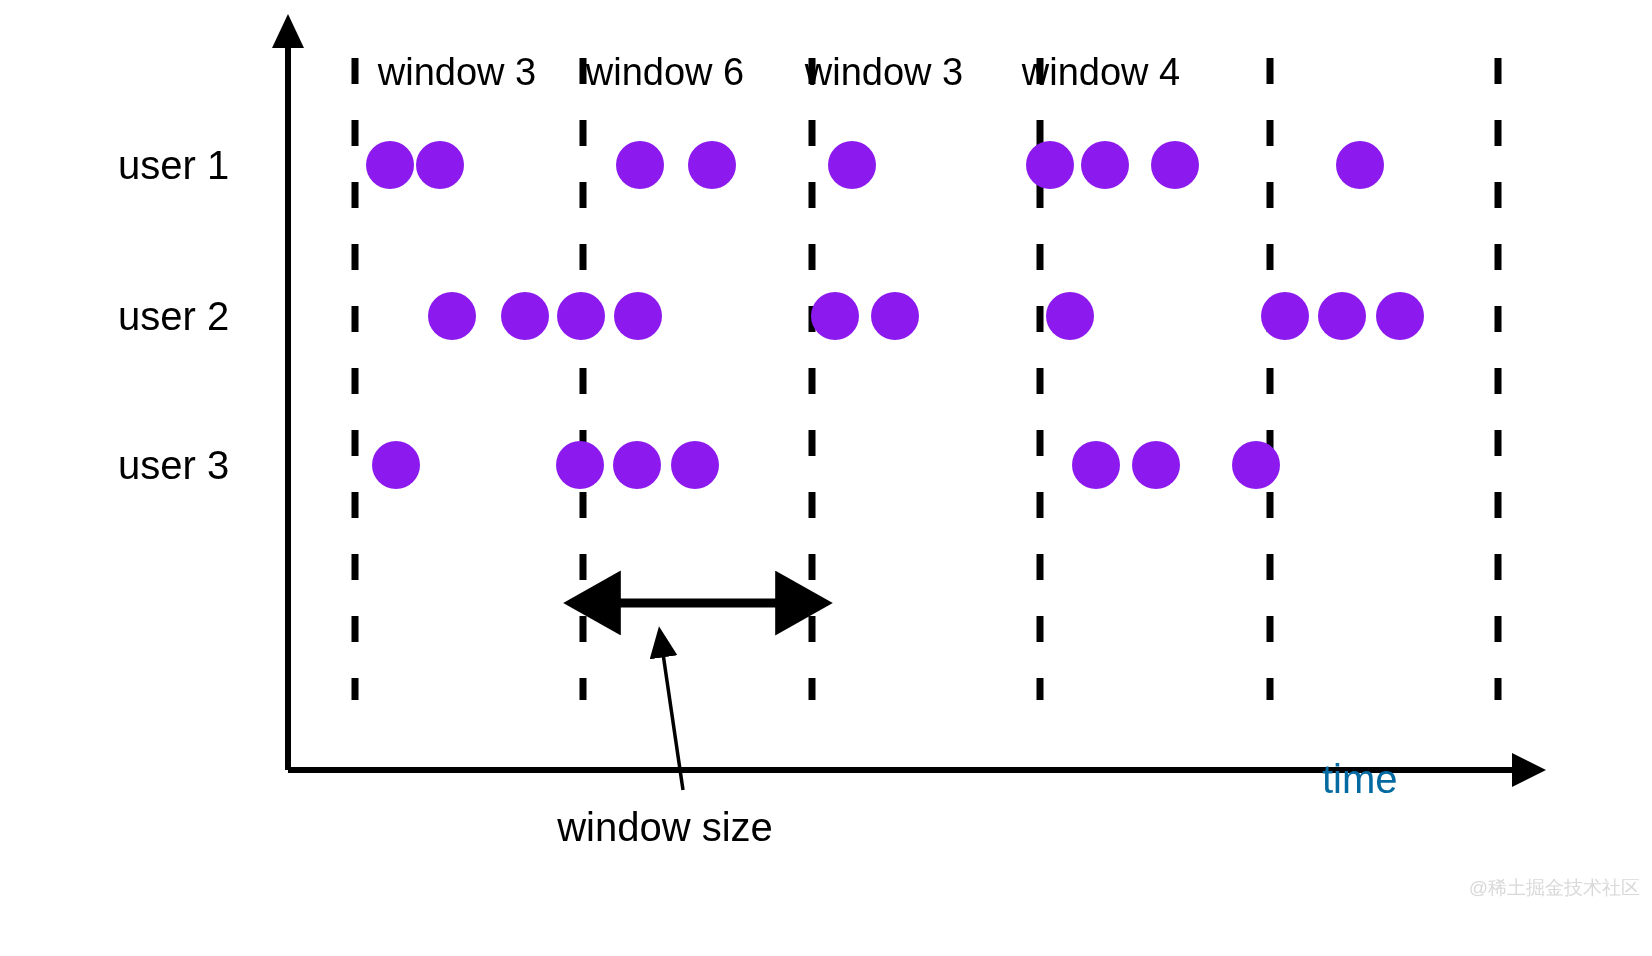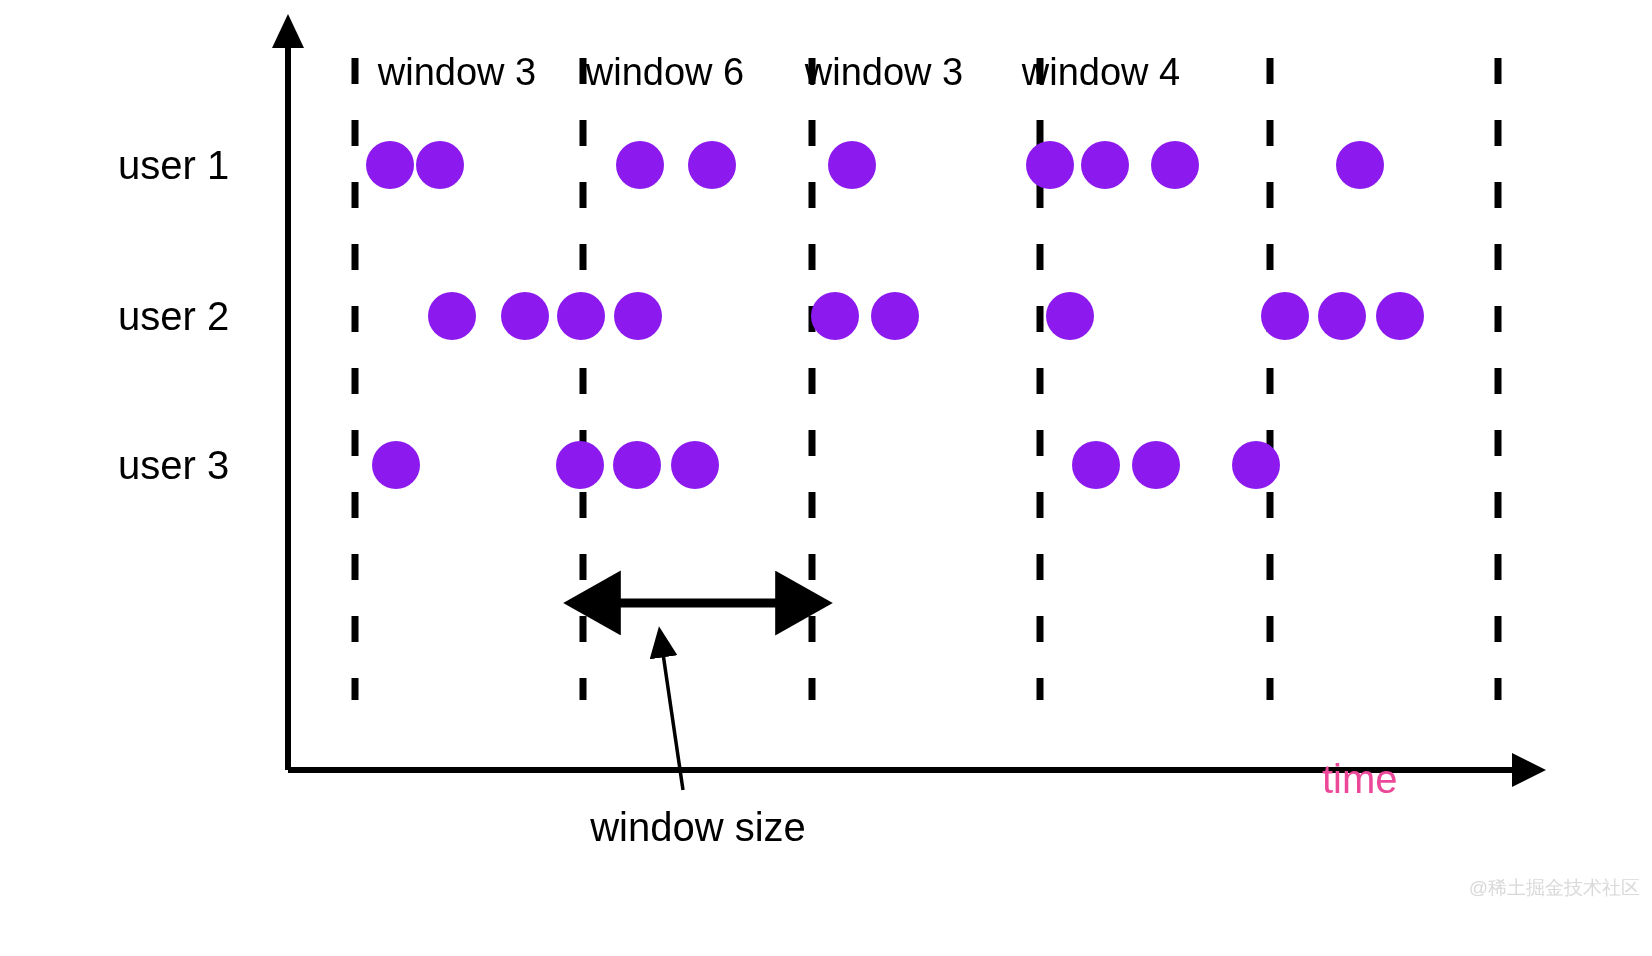--- a/index.html
+++ b/index.html
@@ -36,21 +36,21 @@
     font-size: 38px;
     color: #000000;
     white-space: nowrap;
     text-align: center;
     transform: translateX(-50%);
   }
   .axis-label {
     position: absolute;
     font-family: "Liberation Sans", sans-serif;
     font-size: 40px;
-    color: #ec4899;
+    color: #0369a1;
     white-space: nowrap;
   }
   .annotation-label {
     position: absolute;
     font-family: "Liberation Sans", sans-serif;
     font-size: 40px;
     color: #000000;
     white-space: nowrap;
     transform: translateX(-50%);
   }
@@ -148,17 +148,17 @@
       <div class="event-dot" style="left: 580px; top: 465px; width: 48px; height: 48px; background: rgb(140, 26, 238);"></div>
       <div class="event-dot" style="left: 637px; top: 465px; width: 48px; height: 48px; background: rgb(140, 26, 238);"></div>
       <div class="event-dot" style="left: 695px; top: 465px; width: 48px; height: 48px; background: rgb(140, 26, 238);"></div>
       <div class="event-dot" style="left: 1096px; top: 465px; width: 48px; height: 48px; background: rgb(140, 26, 238);"></div>
       <div class="event-dot" style="left: 1156px; top: 465px; width: 48px; height: 48px; background: rgb(140, 26, 238);"></div>
       <div class="event-dot" style="left: 1256px; top: 465px; width: 48px; height: 48px; background: rgb(140, 26, 238);"></div>
     </div>
 
   <div class="axis-label" style="left:1322px; top:757px;">time</div>
 
-  <div class="annotation-label" style="left:665px; top:805px;margin-left:33px;">window size</div>
+  <div class="annotation-label" style="left:665px; top:805px;">window size</div>
 
   <div class="watermark" style="left:1640px; top:875px;">@稀土掘金技术社区</div>
 
 </div>
 
 </body></html>

